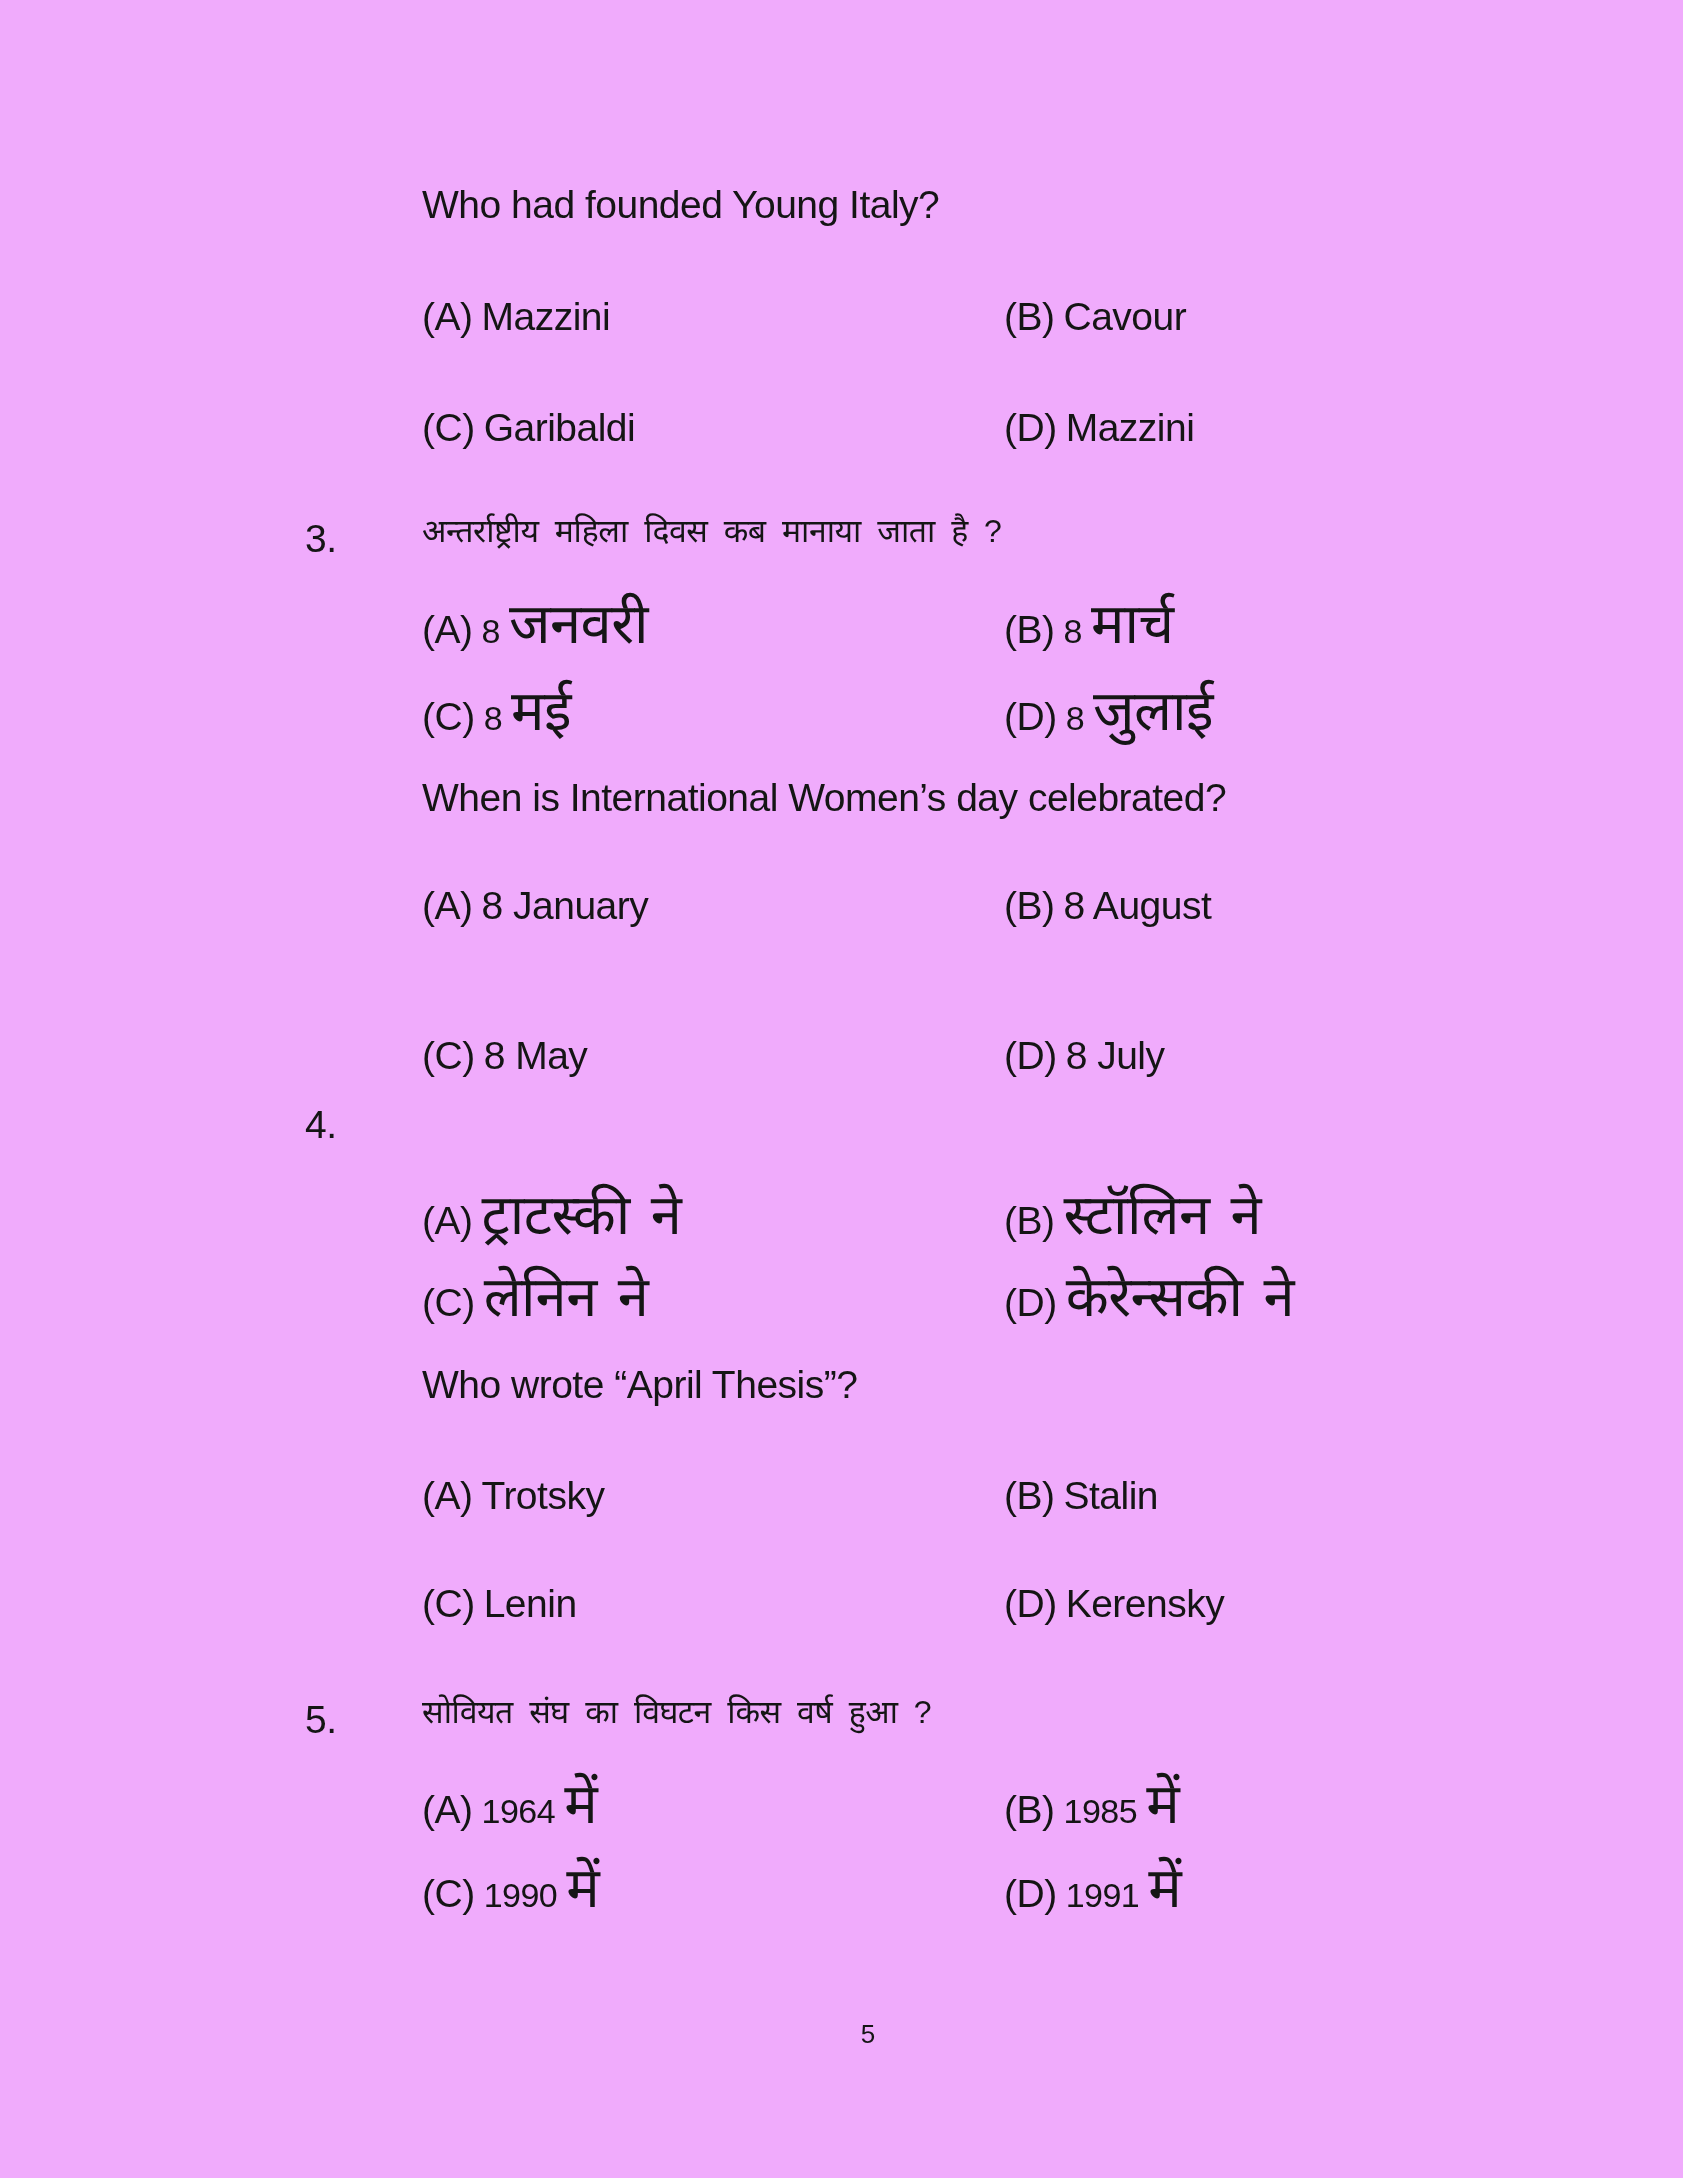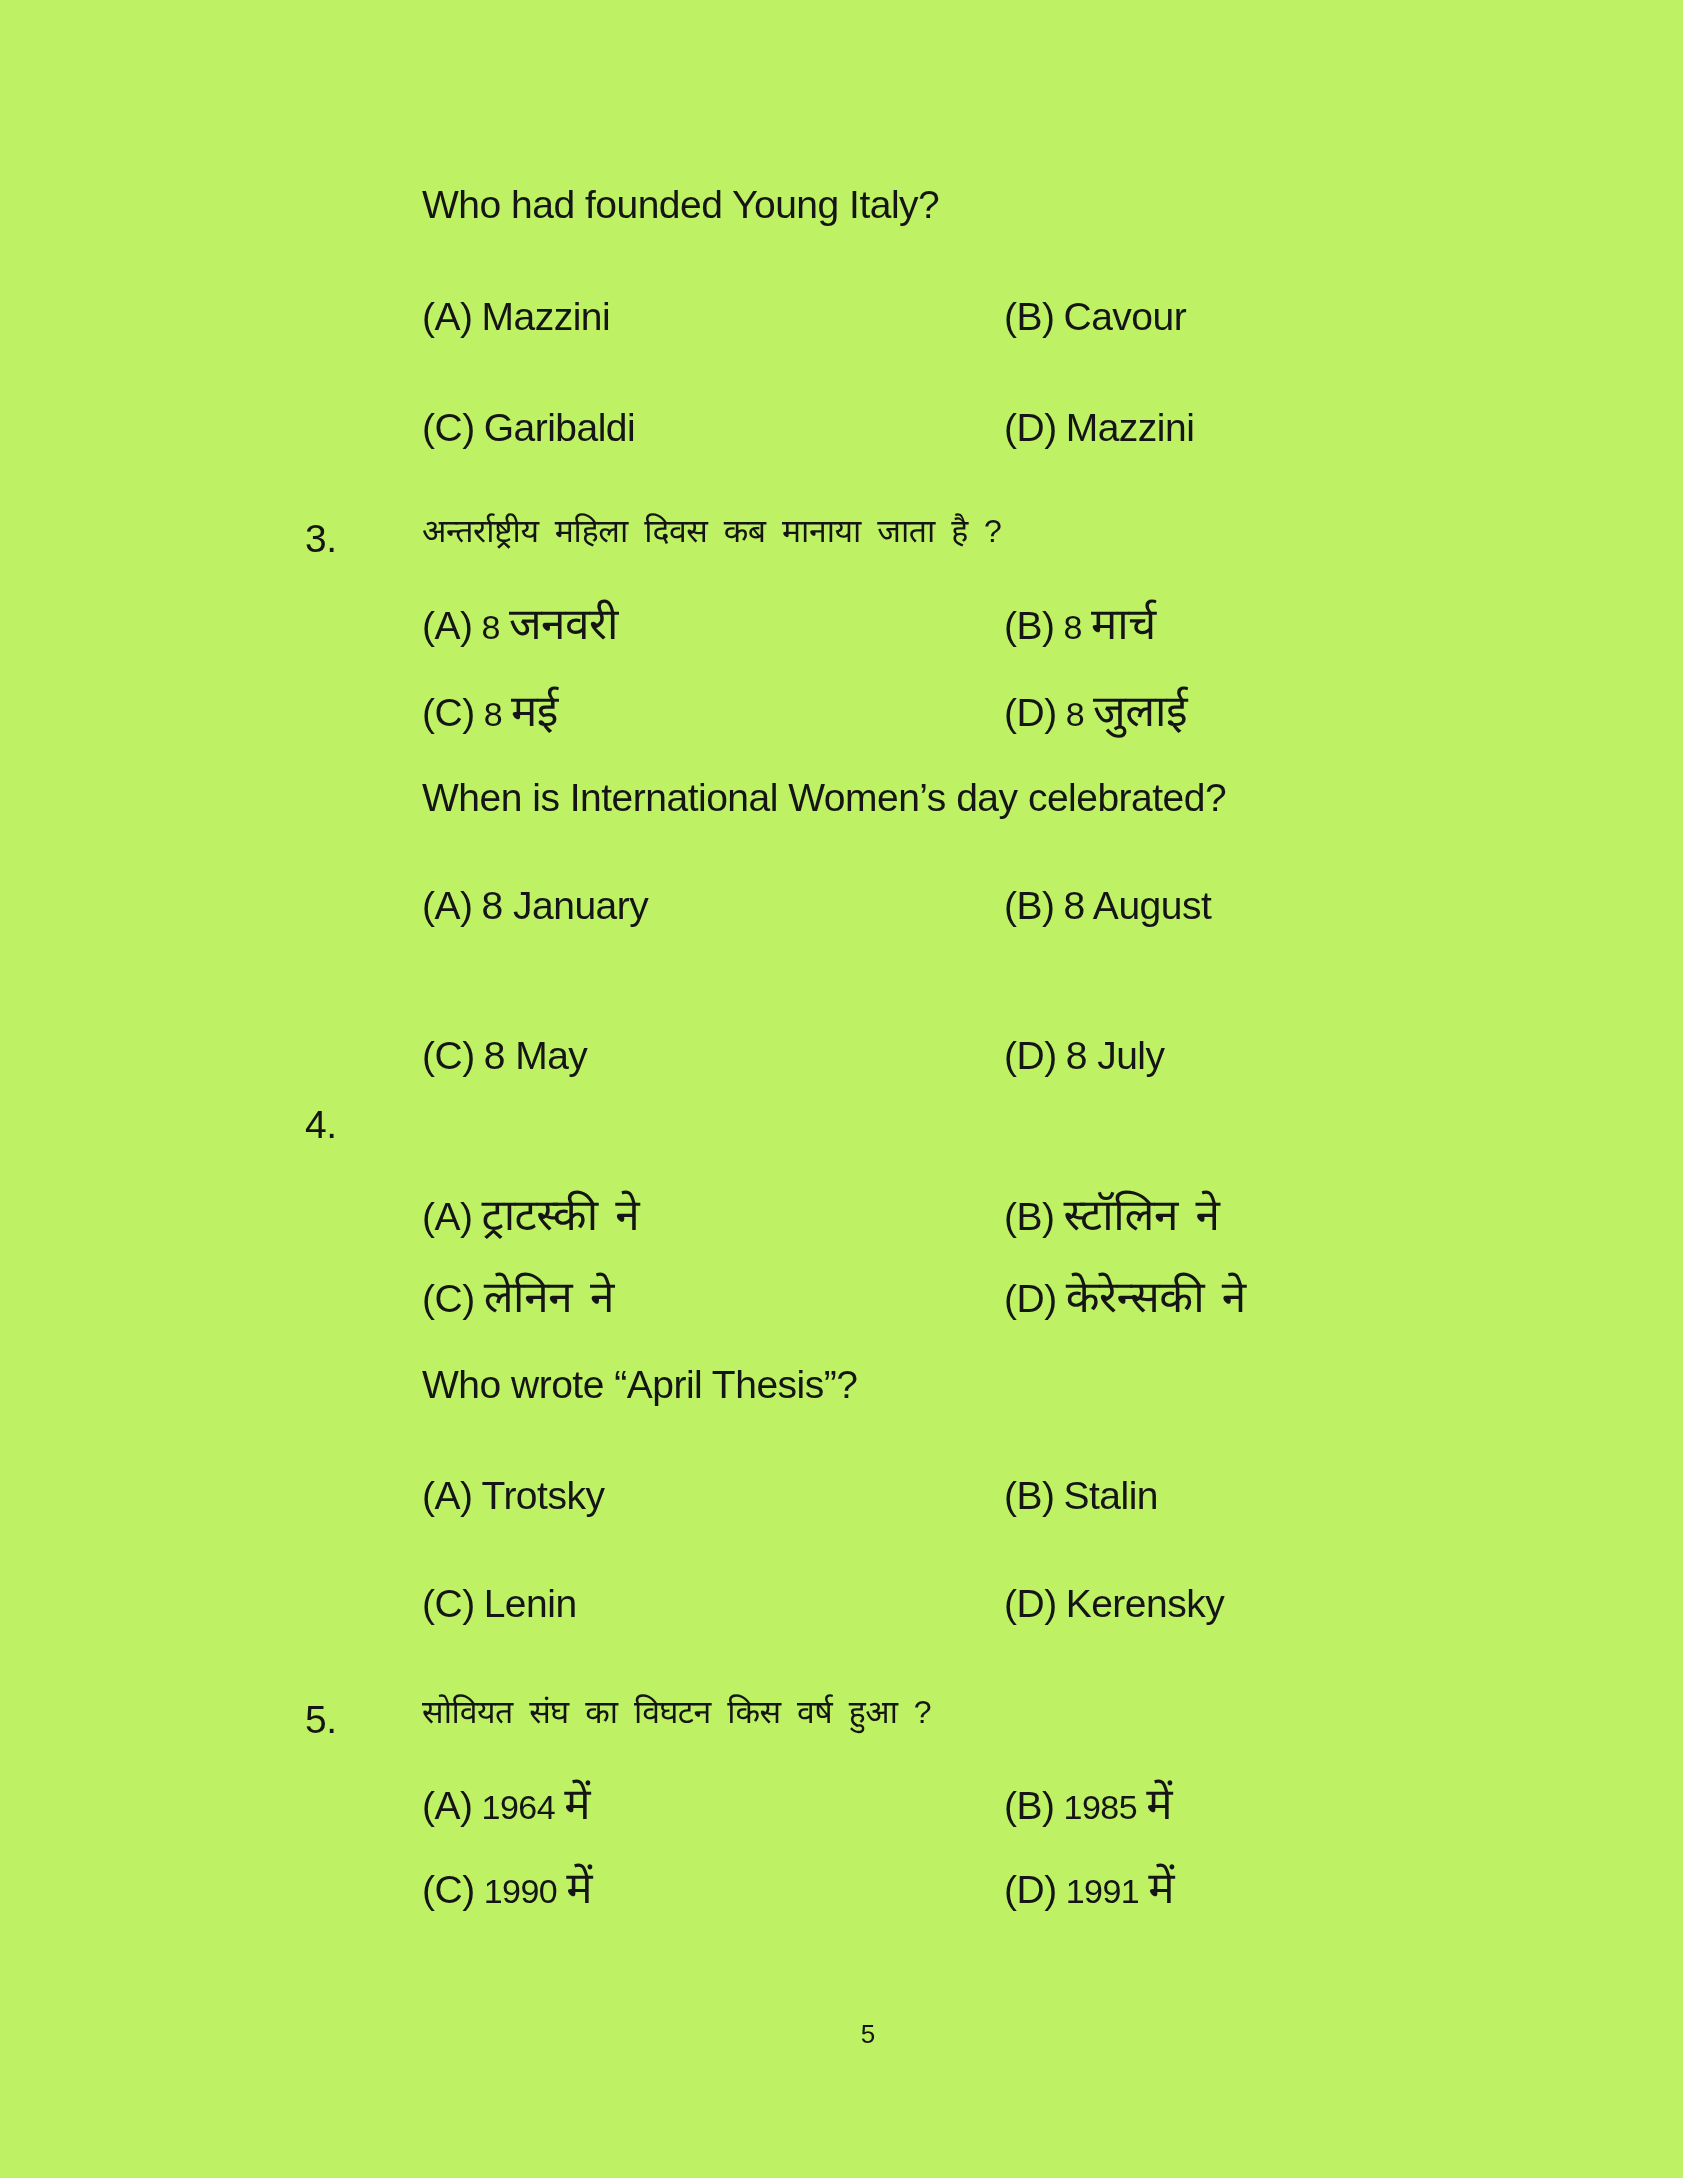--- a/index.html
+++ b/index.html
@@ -1,20 +1,20 @@
 <!DOCTYPE html>
 <html><head>
 <meta charset="utf-8">
 <style>
   html,body{margin:0;padding:0;background:#ffffff;}
   .page{
     position:relative;
     width:1683px;
     height:2178px;
-    background:#bef264;
+    background:#f0abfc;
     color:#111111;
     font-family:"Liberation Sans","DejaVu Sans",sans-serif;
     overflow:hidden;
   }
   .stem{
     position:absolute;
     left:422px;
     font-size:39px;
     letter-spacing:-0.5px;
     line-height:48px;
@@ -38,21 +38,21 @@
     letter-spacing:-0.5px;
     line-height:48px;
     color:#151515;
   }
   .opt.left{left:422px;}
   .opt.right{left:1004px;}
   .opt .lbl{margin-right:9px;}
   .opt .num{margin-right:9px;font-size:34px;}
   .opt .num:empty{display:none;}
   .row.hi .opt{line-height:55px;}
-  .row.hi .opt .txt{font-size:44px;word-spacing:6px;}
+  .row.hi .opt .txt{font-size:56px;word-spacing:6px;}
   .pagenum{
     position:absolute;
     left:0;top:2018px;width:1683px;
     box-sizing:border-box;
     padding-left:53px;
     text-align:center;
     font-size:26px;
     line-height:32px;
     color:#151515;
   }

